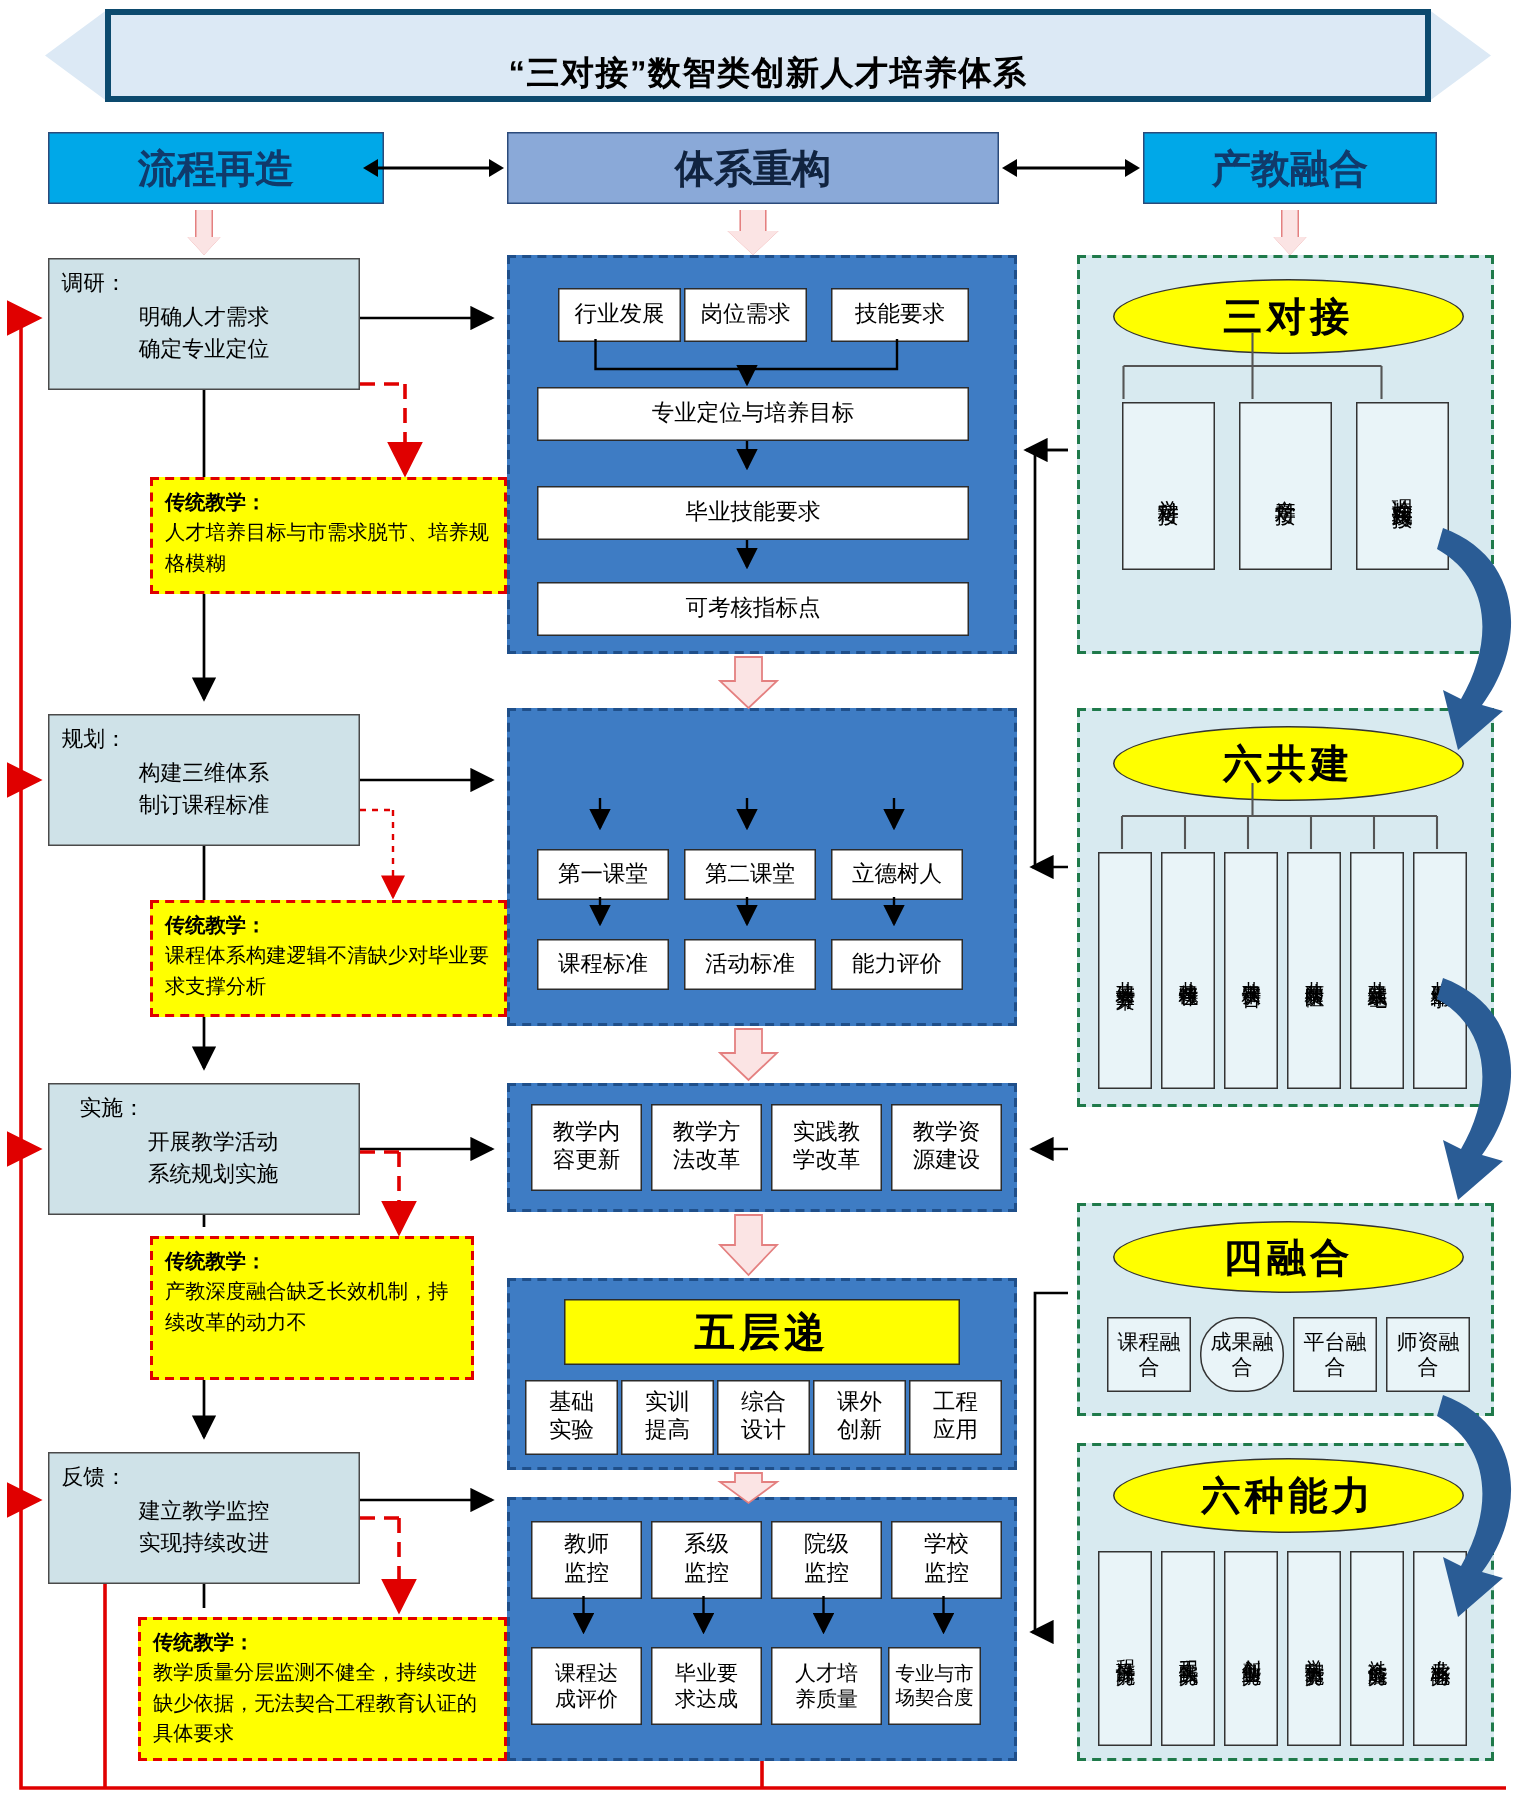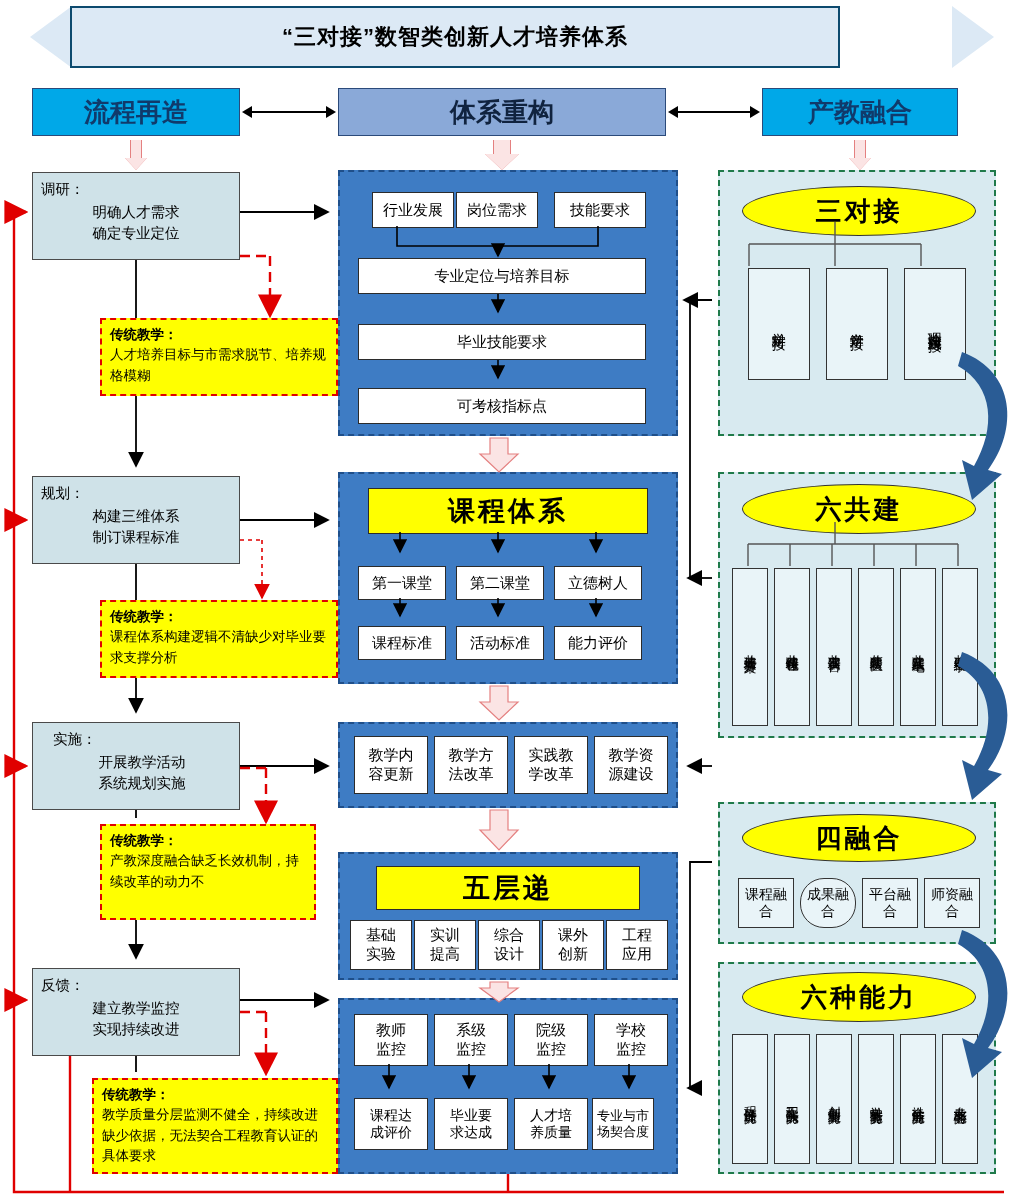--- a/index.html
+++ b/index.html
@@ -11,44 +11,44 @@
     color:#000;
     overflow:hidden;
   }
   .abs { position:absolute; }
 
   
   #banner {
     left:30px; top:6px; width:964px; height:62px;
   }
   #banner .ribbon {
-    position:absolute; left:40px; top:0; width:770px; height:62px;
-    background:#dce9f5; border:2px solid #0c4a6e;
-    display:flex; align-items:center; justify-content:center;
+    position:absolute; left:40px; top:0; width:884px; height:62px;
+    background:#dce9f5; border:4px solid #0c4a6e;
+    display:flex; align-items:flex-end; justify-content:center;
   }
   #banner .arrowL, #banner .arrowR {
     position:absolute; top:0; width:42px; height:62px;
     background:#dce9f5; border:1px solid #4a4a4a;
   }
   #banner .arrowL { left:0; clip-path: polygon(100% 0, 100% 100%, 0 50%); border:none;
     background:#dce9f5; }
   #banner .arrowR { right:0; clip-path: polygon(0 0, 0 100%, 100% 50%); border:none;
     background:#dce9f5; }
   #banner .arrowL::after, #banner .arrowR::after { content:""; }
   #banner .title {
     font-size:22px; font-weight:bold; letter-spacing:1px;
   }
 
   
   .colhead {
     display:flex; align-items:center; justify-content:center;
     font-size:26px; font-weight:bold; color:#1b2a5a;
     border:1px solid #2b4a7a;
   }
-  #head-liucheng { left:32px; top:88px; width:208px; height:48px; background:#00a8e8; color:#103a6b;}
+  #head-liucheng { left:32px; top:88px; width:224px; height:48px; background:#00a8e8; color:#103a6b;}
   #head-tixi { left:338px; top:88px; width:328px; height:48px; background:#8aa9d8; color:#10233f;}
   #head-chanjiao { left:762px; top:88px; width:196px; height:48px; background:#00a8e8; color:#103a6b;}
 
   
   .hconn { position:absolute; height:2px; background:#000; top:111px; }
   .hconn::before, .hconn::after {
     content:""; position:absolute; top:-5px; width:0; height:0;
     border-top:6px solid transparent; border-bottom:6px solid transparent;
   }
   .hconn::before { left:-10px; border-right:10px solid #000; }
@@ -198,21 +198,20 @@
 <div class="abs bluepanel" style="left:338px; top:170px; width:340px; height:266px;">
   <div class="whitebox abs" style="left:32px; top:20px; width:82px; height:36px;">行业发展</div>
   <div class="whitebox abs" style="left:116px; top:20px; width:82px; height:36px;">岗位需求</div>
   <div class="whitebox abs" style="left:214px; top:20px; width:92px; height:36px;">技能要求</div>
   <div class="whitebox abs" style="left:18px; top:86px; width:288px; height:36px;">专业定位与培养目标</div>
   <div class="whitebox abs" style="left:18px; top:152px; width:288px; height:36px;">毕业技能要求</div>
   <div class="whitebox abs" style="left:18px; top:216px; width:288px; height:36px;">可考核指标点</div>
 </div>
 
 <div class="abs bluepanel" style="left:338px; top:472px; width:340px; height:212px;">
-  <div class="yellowtitle abs" style="left:28px; top:14px; width:280px; height:46px;">课程体系</div>
   <div class="whitebox abs" style="left:18px; top:92px; width:88px; height:34px;">第一课堂</div>
   <div class="whitebox abs" style="left:116px; top:92px; width:88px; height:34px;">第二课堂</div>
   <div class="whitebox abs" style="left:214px; top:92px; width:88px; height:34px;">立德树人</div>
   <div class="whitebox abs" style="left:18px; top:152px; width:88px; height:34px;">课程标准</div>
   <div class="whitebox abs" style="left:116px; top:152px; width:88px; height:34px;">活动标准</div>
   <div class="whitebox abs" style="left:214px; top:152px; width:88px; height:34px;">能力评价</div>
 </div>
 
 <div class="abs bluepanel" style="left:338px; top:722px; width:340px; height:86px;">
   <div class="whitebox vbox abs" style="left:14px; top:12px; width:74px; height:58px; white-space:pre-line;">教学内

